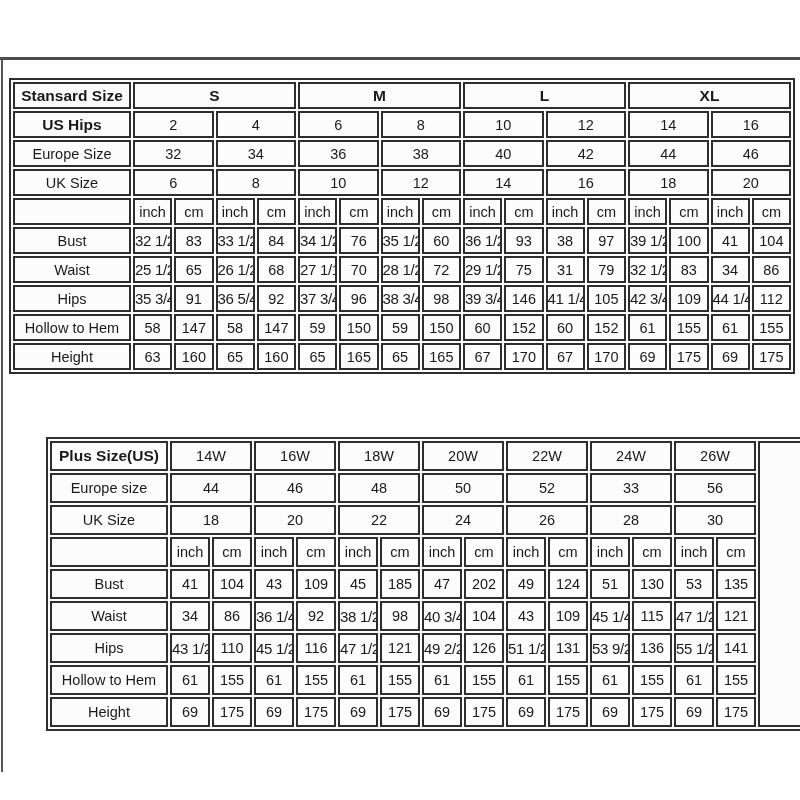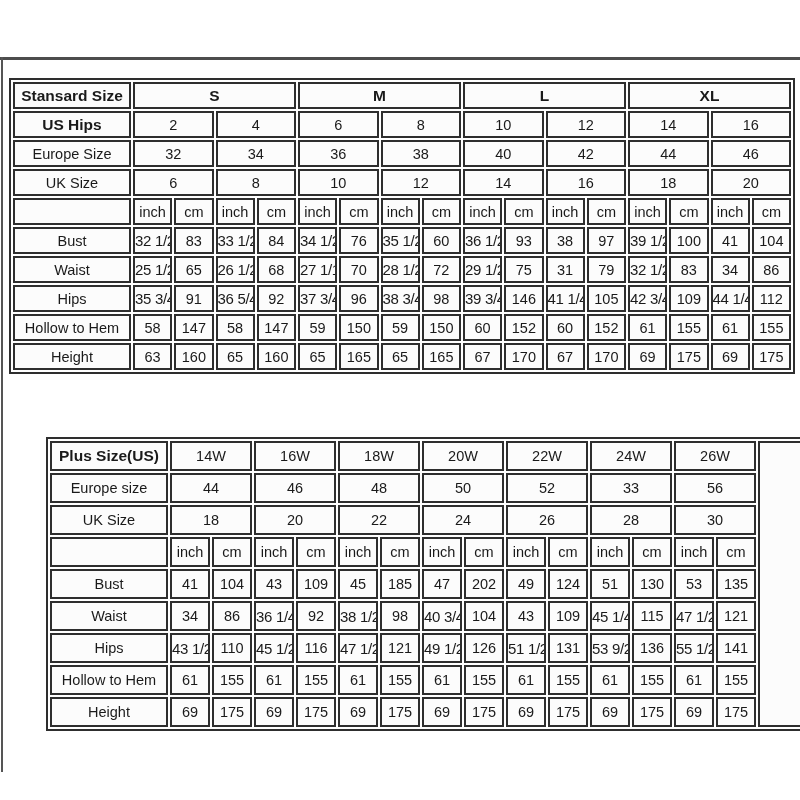--- a/index.html
+++ b/index.html
@@ -341,21 +341,21 @@
           <td>121</td>
         </tr>
         <tr>
           <td>Hips</td>
           <td class="tight">43 1/2</td>
           <td>110</td>
           <td class="tight">45 1/2</td>
           <td>116</td>
           <td class="tight">47 1/2</td>
           <td>121</td>
-          <td class="tight">49 1/2</td>
+          <td class="tight">49 2/2</td>
           <td>126</td>
           <td class="tight">51 1/2</td>
           <td>131</td>
           <td class="tight">53 9/2</td>
           <td>136</td>
           <td class="tight">55 1/2</td>
           <td>141</td>
         </tr>
         <tr>
           <td>Hollow to Hem</td>

